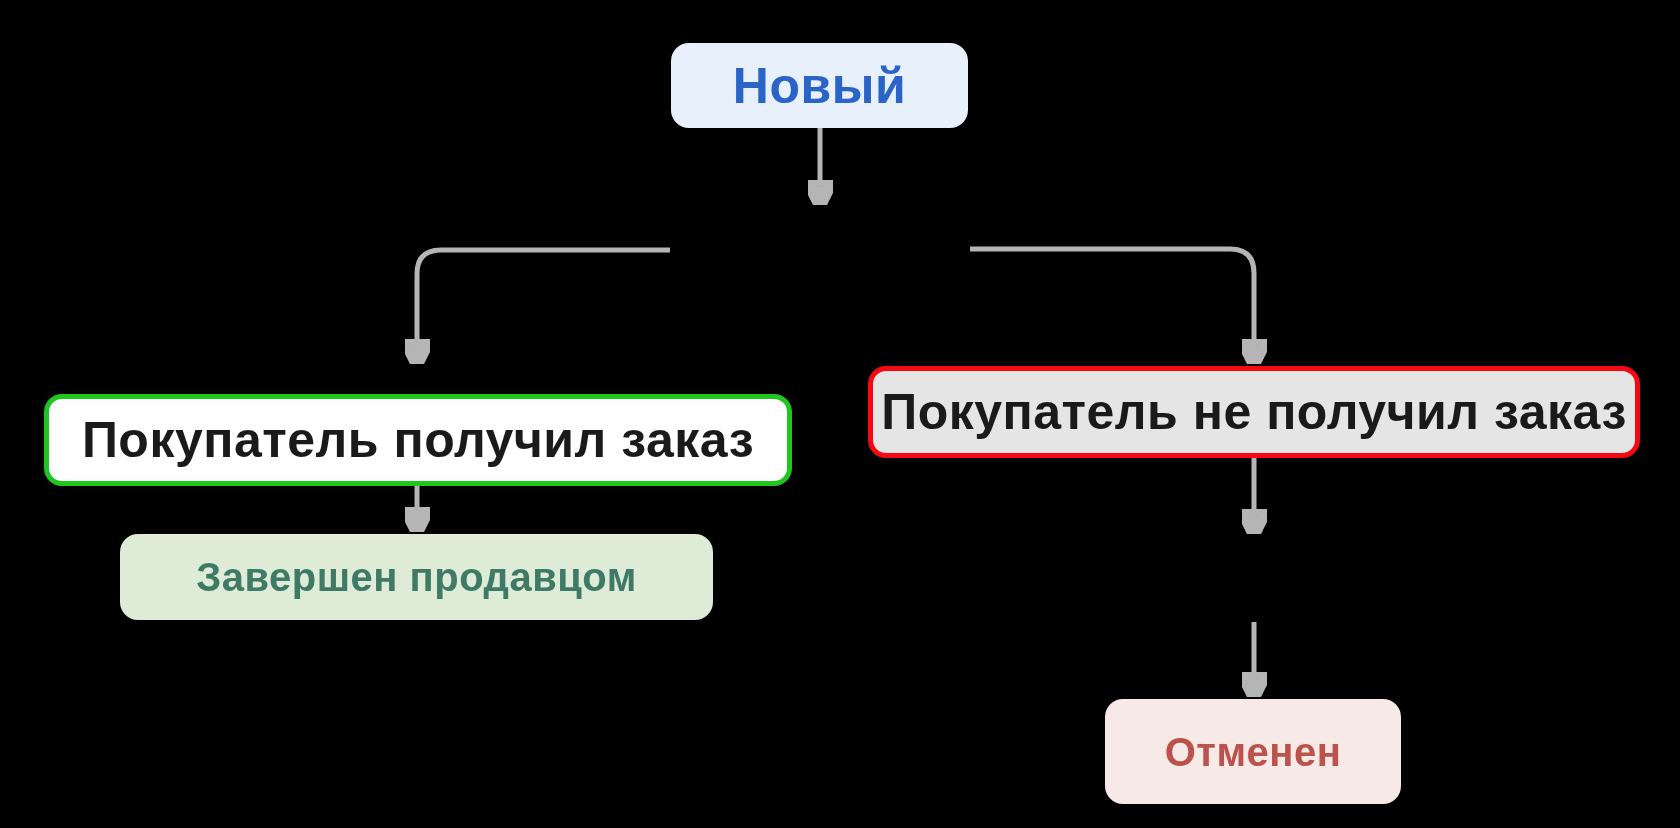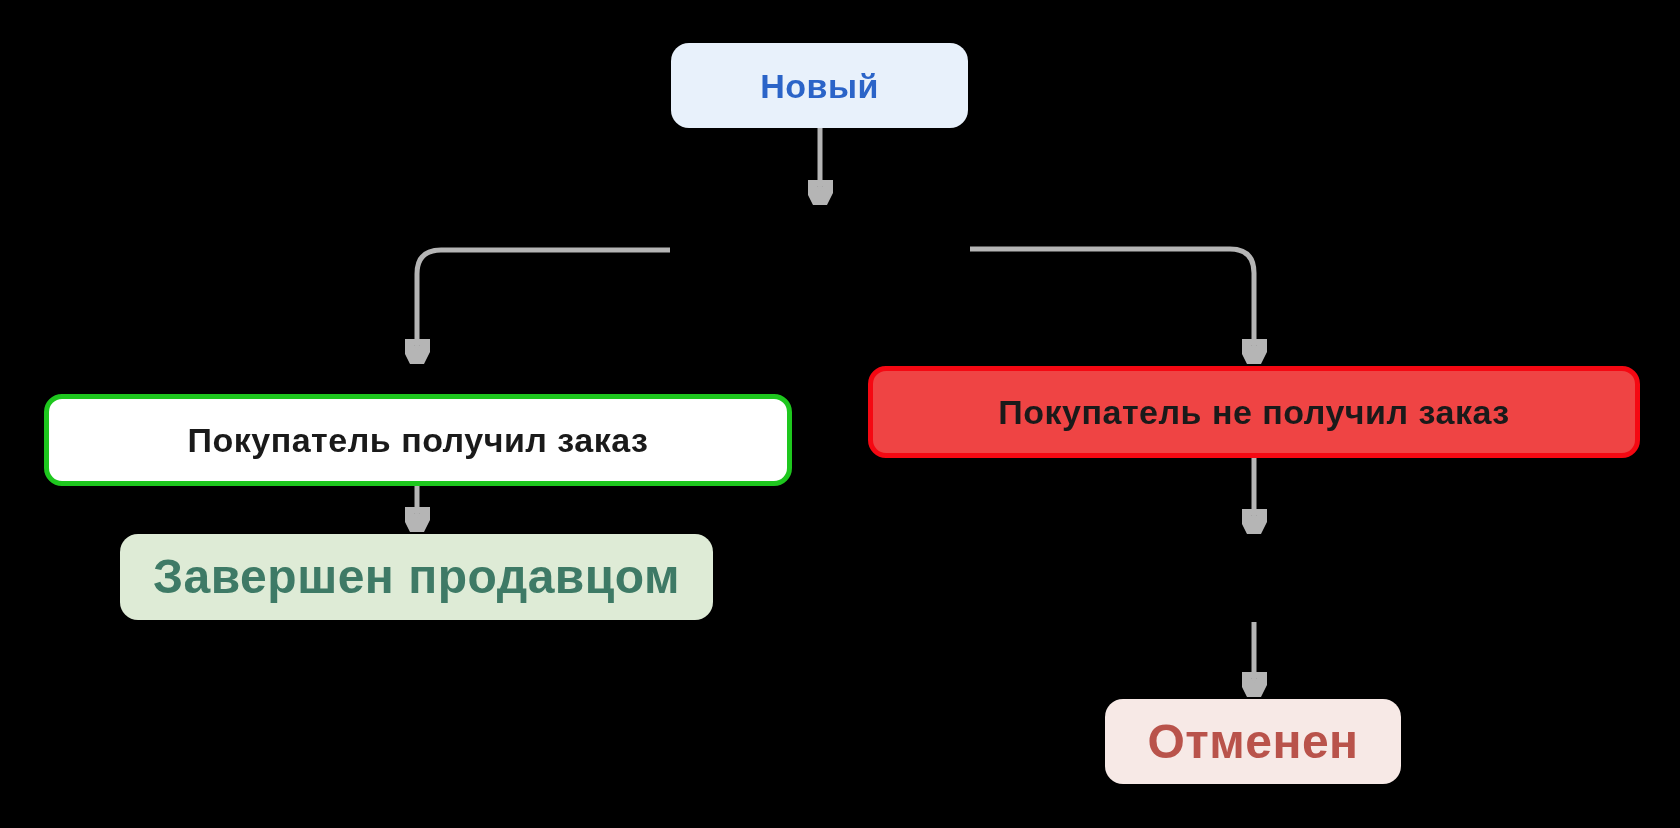--- a/index.html
+++ b/index.html
@@ -32,22 +32,22 @@
     display: flex;
     align-items: center;
     justify-content: center;
     box-sizing: border-box;
     border-radius: 18px;
     font-weight: bold;
     white-space: nowrap;
     letter-spacing: 0.5px;
   }
   .node .label { line-height: 1; }
-  .size-lg { font-size: 34px; }
-  .size-md { font-size: 48px; }
+  .size-lg { font-size: 50px; }
+  .size-md { font-size: 40px; }
 </style>
 </head>
 <body>
 
 <div id="canvas" style="background: rgb(0, 0, 0);">
 
   <svg id="connectors" viewBox="0 0 1680 828" xmlns="http://www.w3.org/2000/svg">
     <defs>
       <marker id="arrowhead" viewBox="0 0 10 10" refX="8" refY="5" markerWidth="5" markerHeight="5" orient="auto">
         <path id="arrowhead-shape" d="M 0 0 L 10 5 L 0 10 z" stroke="none" fill="#b5b5b5"></path>
@@ -63,26 +63,26 @@
 
   <div class="node size-lg" style="left: 671px; top: 43px; width: 297px; height: 85px; background: rgb(232, 241, 251); color: rgb(43, 100, 200);">
     <span class="label">Новый</span>
   </div>
 
 
   <div class="node size-lg" style="left: 44px; top: 366px; width: 748px; height: 92px; border: 5px solid rgb(30, 199, 30); background: rgb(255, 255, 255); color: rgb(26, 26, 26); margin-top: 28px;">
     <span class="label">Покупатель получил заказ</span>
   </div>
 
-  <div class="node size-lg" style="left: 868px; top: 366px; width: 772px; height: 92px; border: 5px solid rgb(245, 8, 18); background: #ef4444; color: rgb(26, 26, 26);">
+  <div class="node size-lg" style="left: 868px; top: 366px; width: 772px; height: 92px; border: 5px solid rgb(245, 8, 18); background: #e5e5e5; color: rgb(26, 26, 26);">
     <span class="label">Покупатель не получил заказ</span>
   </div>
 
   <div class="node size-md" style="left: 120px; top: 534px; width: 593px; height: 86px; background: rgb(222, 235, 214); color: rgb(62, 122, 102);">
     <span class="label">Завершен продавцом</span>
   </div>
 
 
-  <div class="node size-md" style="left: 1105px; top: 699px; width: 296px; height: 85px; background: rgb(247, 233, 230); color: rgb(185, 83, 75);">
+  <div class="node size-md" style="left: 1105px; top: 699px; width: 296px; height: 105px; background: rgb(247, 233, 230); color: rgb(185, 83, 75);">
     <span class="label">Отменен</span>
   </div>
 
 </div>
 
 </body></html>

